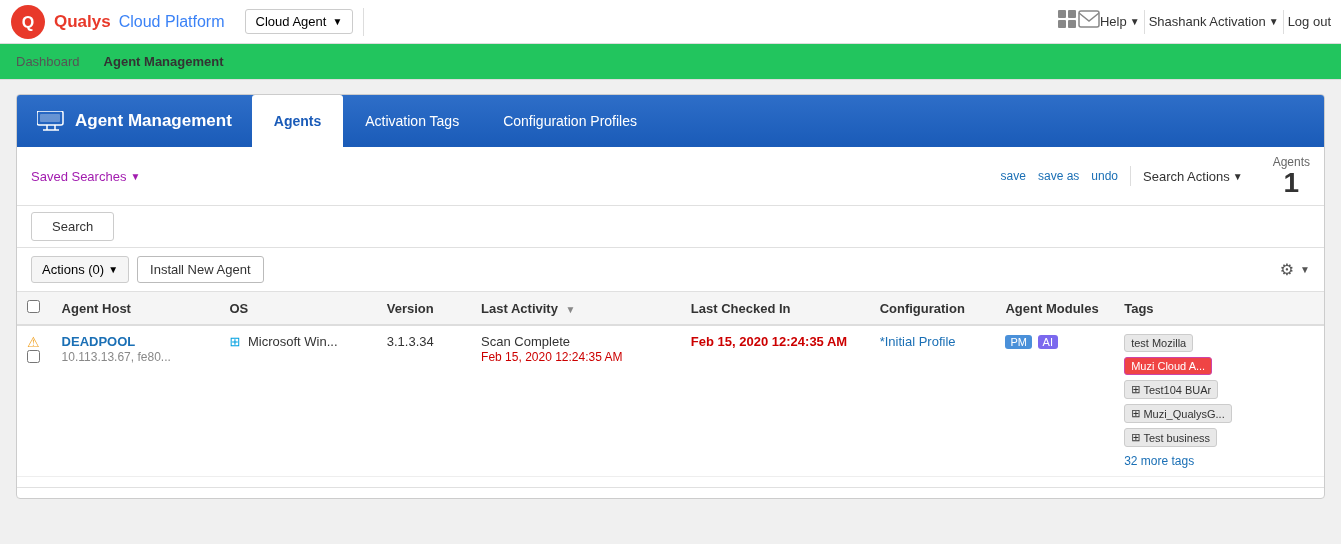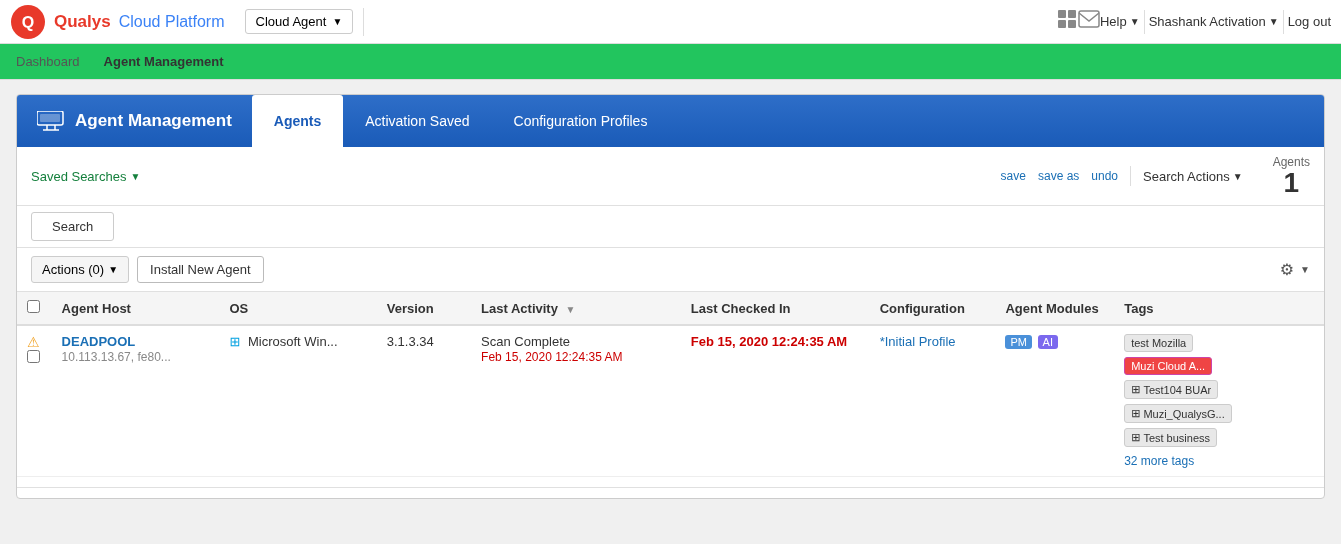--- a/index.html
+++ b/index.html
@@ -159,21 +159,21 @@
       gap: 10px;
     }
     .saved-searches-btn {
       display: flex;
       align-items: center;
       gap: 4px;
       background: none;
       border: none;
       cursor: pointer;
       font-size: 13px;
-      color: #15803d;
+      color: #a21caf;
       justify-content: center;
     }
     .toolbar-right {
       margin-left: auto;
       display: flex;
       align-items: center;
       gap: 12px;
       font-size: 12px;
       color: #888;
     }
@@ -445,21 +445,21 @@
           <line x1="18" y1="14" x2="18" y2="19" stroke="#fff" stroke-width="1.5"></line>
           <line x1="6" y1="19" x2="22" y2="19" stroke="#fff" stroke-width="1.5"></line>
         </svg>
         <span>Agent Management</span>
       </div>
       <div class="tab-area">
         <button class="tab active">
           <span>Agents</span>
         </button>
         <button class="tab">
-          <span>Activation Saved</span>
+          <span>Activation Tags</span>
         </button>
         <button class="tab">
           <span>Configuration Profiles</span>
         </button>
       </div>
     </div>
 
     <div class="toolbar">
       <button class="saved-searches-btn">
         <span>Saved Searches</span>

